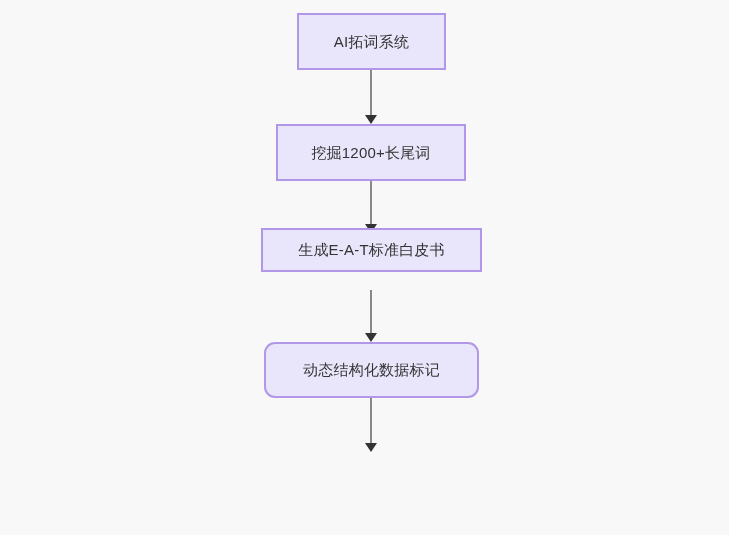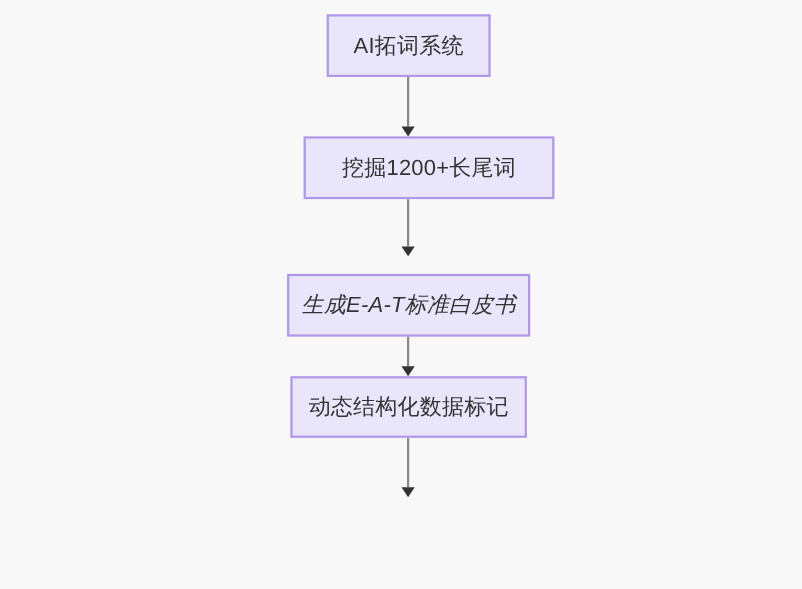--- a/index.html
+++ b/index.html
@@ -22,21 +22,21 @@
   .node {
     position: absolute;
     box-sizing: border-box;
     background: #e9e6fb;
     border: 2px solid #b197e8;
     display: flex;
     align-items: center;
     justify-content: center;
   }
   .node-label {
-    font-size: 20px;
+    font-size: 15px;
     line-height: 1.2;
     color: #333333;
     letter-spacing: 0.2px;
     white-space: nowrap;
     font-family: "Liberation Sans", "DejaVu Sans", sans-serif;
   }
   .edge {
     position: absolute;
     width: 0;
   }
@@ -81,26 +81,26 @@
 
   <div class="edge" style="left:371px; top:398px; height:54px;">
     <div class="edge-line" style="height:45px;"></div>
     <div class="edge-arrow" style="top:45px;"></div>
   </div>
 
   <div class="node" style="left:297px; top:13px; width:149px; height:57px;">
     <span class="node-label">AI拓词系统</span>
   </div>
 
-  <div class="node" style="left:276px; top:124px; width:228px; height:57px;">
+  <div class="node" style="left:276px; top:124px; width:190px; height:57px;">
     <span class="node-label">挖掘1200+长尾词</span>
   </div>
 
-  <div class="node" style="left:261px; top:249px; width:221px; height:57px;font-style:italic;">
+  <div class="node" style="left:261px; top:228px; width:221px; height:44px;">
     <span class="node-label">生成E-A-T标准白皮书</span>
   </div>
 
-  <div class="node" style="left:264px; top:342px; width:215px; height:56px;">
+  <div class="node" style="left:264px; top:342px; width:215px; height:56px;border-radius:11px;">
     <span class="node-label">动态结构化数据标记</span>
   </div>
 
 
 </div>
 
 </body></html>

